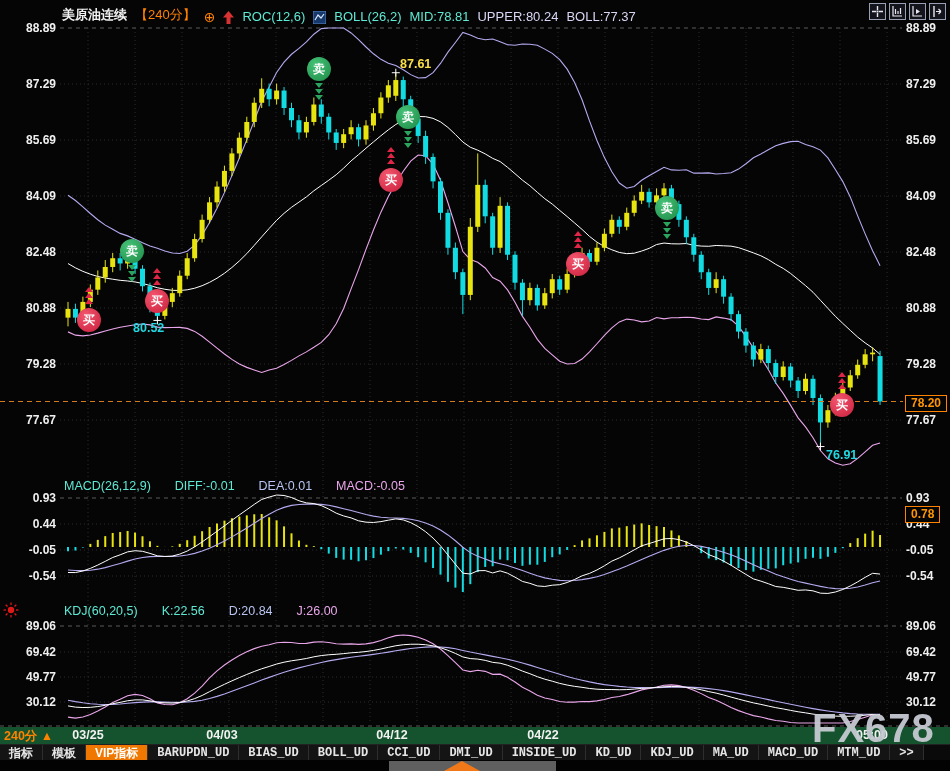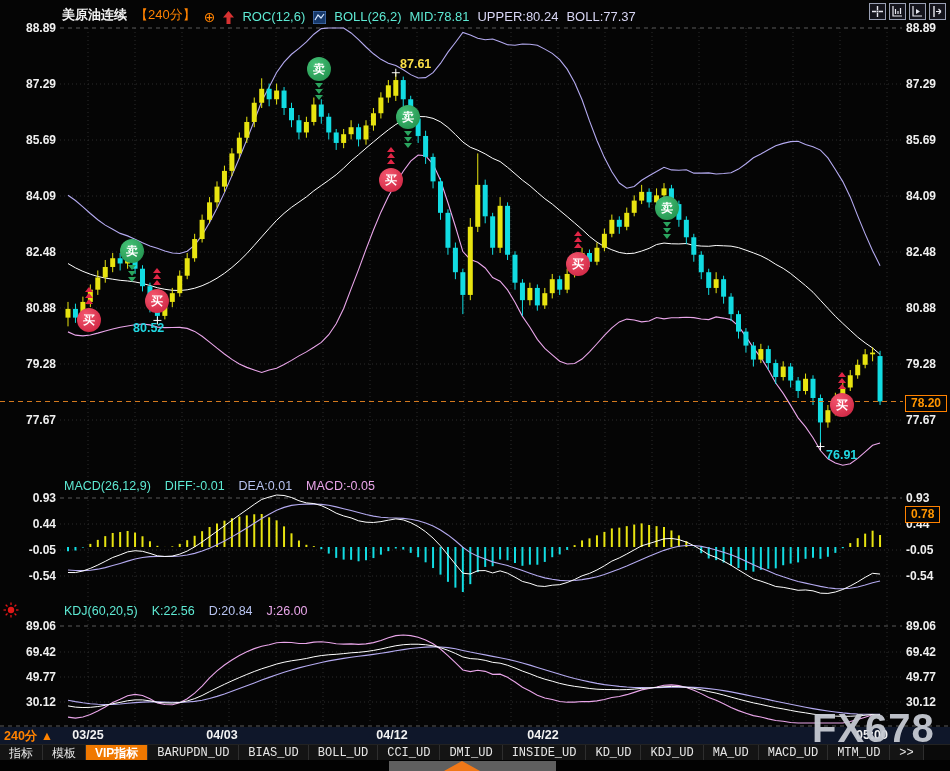--- a/index.html
+++ b/index.html
@@ -20,42 +20,42 @@
         align-items:center;justify-content:center;}
   
   .axl{position:absolute;font-size:12px;font-weight:bold;color:#f0f0f0;z-index:3;line-height:14px;}
   .axl.r{text-align:left;}
   .axl.l{text-align:right;}
   
   .anno{position:absolute;font-size:12.5px;font-weight:bold;z-index:4;}
   .pricebox{position:absolute;z-index:4;background:#050505;border:1px solid #ff8200;color:#ff9500;
             font-size:12px;font-weight:bold;padding:1px 5px;line-height:13px;}
   
-  .ind-title{position:absolute;left:64px;display:flex;gap:14px;font-size:12.5px;z-index:3;white-space:nowrap;}
+  .ind-title{position:absolute;left:64px;display:flex;gap:24px;font-size:12.5px;z-index:3;white-space:nowrap;}
   
   .sig{position:absolute;width:24px;height:24px;border-radius:50%;z-index:4;display:flex;
        align-items:center;justify-content:center;font-size:12px;font-weight:bold;color:#fff;}
   .sig.buy{background:radial-gradient(circle at 35% 30%,#f4566e,#c81e3c);}
   .sig.sell{background:radial-gradient(circle at 35% 30%,#45c277,#1d8a47);}
   .tri{position:absolute;width:0;height:0;z-index:4;}
   
-  #daterow{position:absolute;left:0;top:727px;width:950px;height:17px;z-index:6;background:#0f172a;}
+  #daterow{position:absolute;left:0;top:727px;width:950px;height:17px;z-index:6;background:#14532d;}
   .dlab{position:absolute;top:1px;font-size:12.5px;font-weight:bold;color:#f2f2f2;text-align:center;width:60px;}
   #period-badge{position:absolute;left:4px;top:1px;color:#ff8200;font-weight:bold;font-size:12.5px;}
   #cur-date{position:absolute;left:612px;top:0px;background:#3a3a3c;color:#ff8a00;font-weight:bold;
             font-size:12.5px;padding:1px 6px;}
   #last-time{position:absolute;left:856px;top:1px;font-size:12.5px;font-weight:bold;color:#f2f2f2;z-index:4;}
   
   #watermark{position:absolute;left:812px;top:706px;font-size:40px;font-weight:bold;color:#c6cad2;
              letter-spacing:1px;z-index:7;opacity:.95;}
   
   #tabs{position:absolute;left:0;top:744px;width:950px;height:16px;display:flex;z-index:8;
         background:#0a0a0a;border-top:1px solid #222;}
   .tab{height:16px;display:flex;align-items:center;padding:0 9px;font-size:12px;color:#e6e6e6;
-       background:#141414;border-right:1px solid #2e2e2e;cursor:pointer;}
+       background:#141414;border-right:1px solid #2e2e2e;cursor:pointer;font-weight:bold;}
   .tab.cjk{font-family:"Liberation Sans",sans-serif;}
   .tab.mono{font-family:"Liberation Mono","DejaVu Sans Mono",monospace;}
   .tab.sel{background:#f07800;color:#fff;font-weight:bold;}
   
   #bstrip{position:absolute;left:0;top:760px;width:950px;height:11px;background:#020202;z-index:8;}
   #bthumb{position:absolute;left:389px;top:1px;width:167px;height:10px;background:#5f5f5f;}
   #barrow{position:absolute;left:444px;top:1px;width:0;height:0;
           border-left:18px solid transparent;border-right:18px solid transparent;
           border-bottom:10px solid #f07818;}
 </style>

